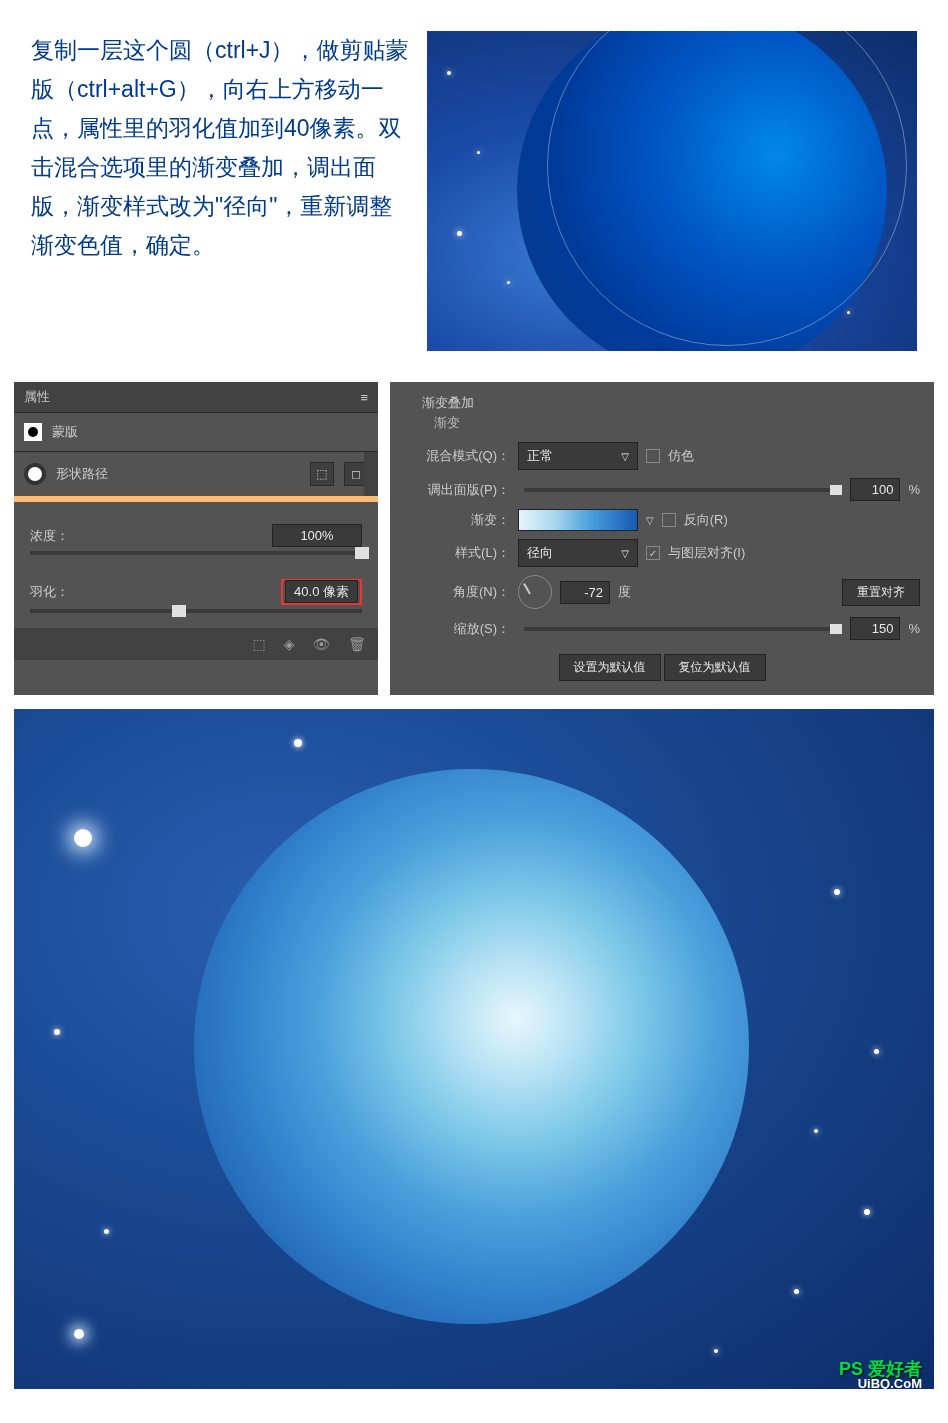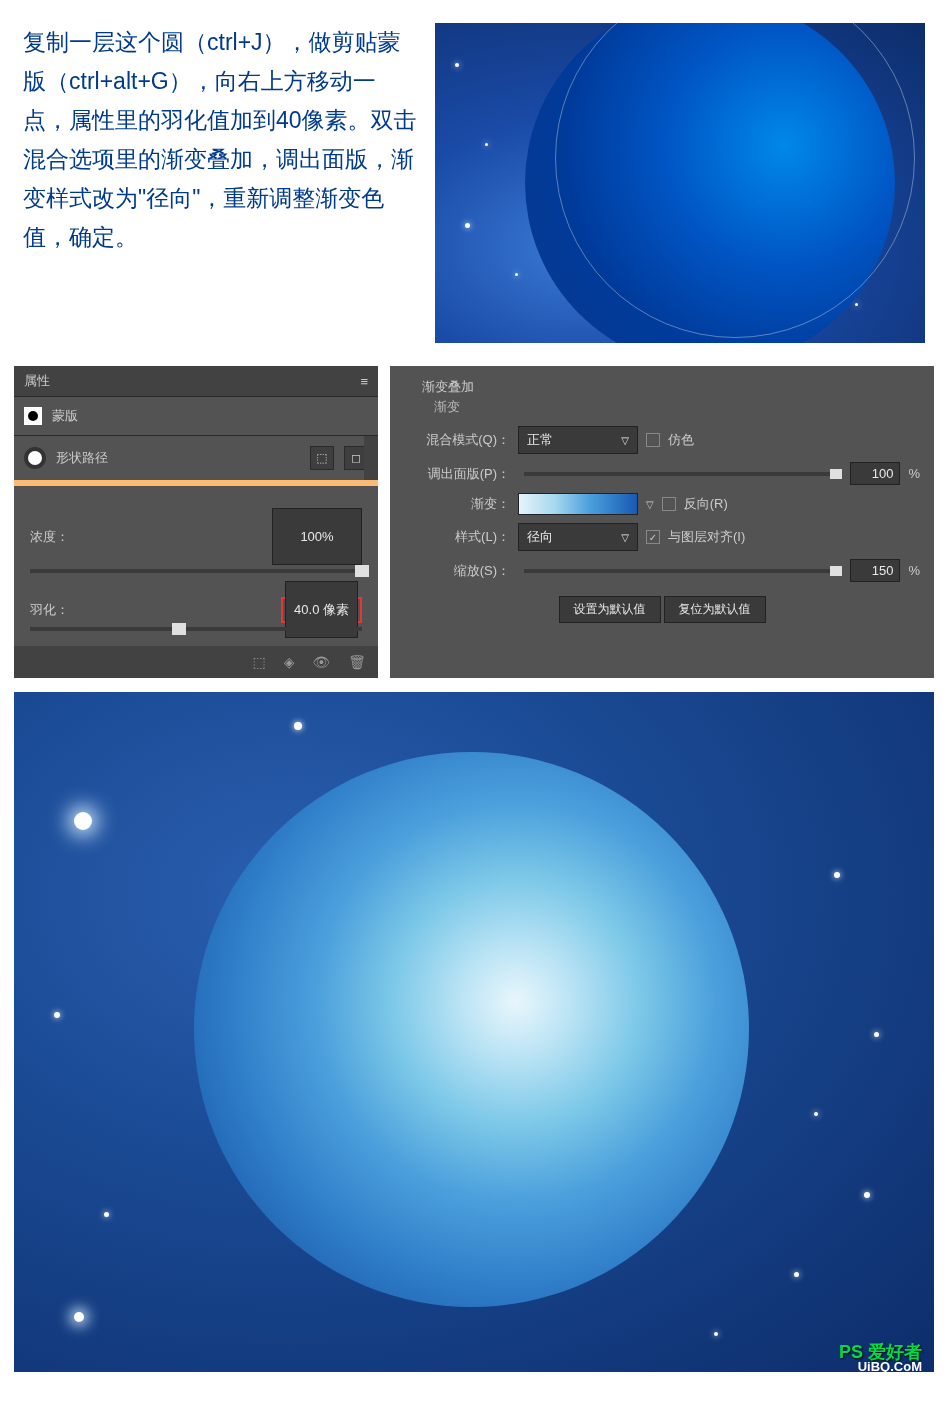--- a/index.html
+++ b/index.html
@@ -1,34 +1,34 @@
 <!DOCTYPE html>
 <html><head>
 <meta charset="utf-8">
 <style>
 *{box-sizing:border-box;margin:0;padding:0;font-family:"Microsoft YaHei",sans-serif}
 body{background:#fff;width:948px}
-.top-row{display:flex;padding:23px;gap:14px}
+.top-row{display:flex;padding:31px;gap:14px}
 .instr{flex:1;color:#003a8c;font-size:23px;line-height:1.7}
 .preview1{width:490px;height:320px;background:radial-gradient(ellipse at 30% 70%,#3a7bd5 0%,#1a4ba8 40%,#0d2d6b 100%);position:relative;overflow:hidden}
 .star{position:absolute;background:#fff;border-radius:50%;box-shadow:0 0 6px #fff}
 .sphere1{position:absolute;width:370px;height:370px;border-radius:50%;top:-25px;left:90px;background:radial-gradient(circle at 70% 40%,#0088e8 0%,#0055c4 35%,#003a9a 65%,#0d3b8a 100%)}
 .sphere-outline{position:absolute;width:360px;height:360px;border-radius:50%;top:-45px;left:120px;border:1px solid rgba(180,200,220,.5)}
 .panels-row{display:flex;padding:0 14px;gap:12px}
 .props-panel{width:364px;background:#535353;color:#ccc;font-size:13px}
 .props-hdr{background:#424242;padding:6px 10px;display:flex;justify-content:space-between;align-items:center}
 .props-sub{padding:10px;display:flex;align-items:center;gap:10px;border-top:1px solid #2a2a2a}
 .mask-ico{width:18px;height:18px;background:#fff;display:inline-flex;align-items:center;justify-content:center}
 .mask-ico i{width:10px;height:10px;background:#000;border-radius:50%}
 .shape-ico{width:22px;height:22px;background:#fff;border-radius:50%;border:4px solid #333}
 .shape-row{display:flex;align-items:center;gap:10px;padding:10px;border-top:1px solid #2a2a2a;position:relative}
 .icon-btn{width:24px;height:24px;background:#3f3f3f;border:1px solid #2a2a2a;display:flex;align-items:center;justify-content:center;color:#ccc;font-size:12px}
 .slider-section{padding:8px 16px 12px;border-top:6px solid #fdba74;position:relative}
 .slider-row{display:flex;justify-content:space-between;align-items:center;margin:14px 0 4px}
-.val-box{background:#3a3a3a;border:1px solid #222;padding:20px 8px;min-width:90px;text-align:center;color:#e8e8e8}
+.val-box{background:#3a3a3a;border:1px solid #222;padding:3px 8px;min-width:90px;text-align:center;color:#e8e8e8}
 .slider-track{height:4px;background:#3a3a3a;margin:3px 0;position:relative}
 .slider-thumb{position:absolute;width:14px;height:12px;background:#e0e0e0;top:-4px;transform:translateX(-50%)}
 .highlight-box{border:2px solid #e33;padding:2px;display:inline-block}
 .footer-icons{display:flex;justify-content:flex-end;gap:18px;padding:8px 12px;background:#424242;color:#999;font-size:14px}
 .scroll-v{position:absolute;right:0;top:0;bottom:0;width:14px;background:#424242}
 .go-panel{flex:1;background:#535353;color:#ccc;font-size:13px;padding:8px 14px 14px}
 .go-title{margin:4px 0 2px 18px}
 .go-sub{margin:0 0 10px 30px;color:#bbb}
 .go-row{display:flex;align-items:center;margin:8px 0;gap:8px}
 .go-lbl{width:106px;text-align:right}
@@ -145,20 +145,28 @@
     <div class="go-row">
       <span class="go-lbl">样式(L)：</span>
       <span class="select-box">
         <span>径向</span>
           <span class="chev">▽</span>
       </span>
       <span class="checkbox">✓</span>
       <span>与图层对齐(I)</span>
     </div>
 
+    <div class="go-row">
+      <span class="go-lbl">角度(N)：</span>
+      <span class="dial"></span>
+      <span class="num-in">-72</span>
+      <span>度</span>
+      <span style="flex:1"></span>
+      <button class="btn-ps">重置对齐</button>
+    </div>
 
     <div class="go-row">
       <span class="go-lbl">缩放(S)：</span>
       <div class="slider-mini">
           <div class="thumb" style="left:100%"></div>
         </div>
       <span class="num-in">150</span>
       <span>%</span>
     </div>
 

